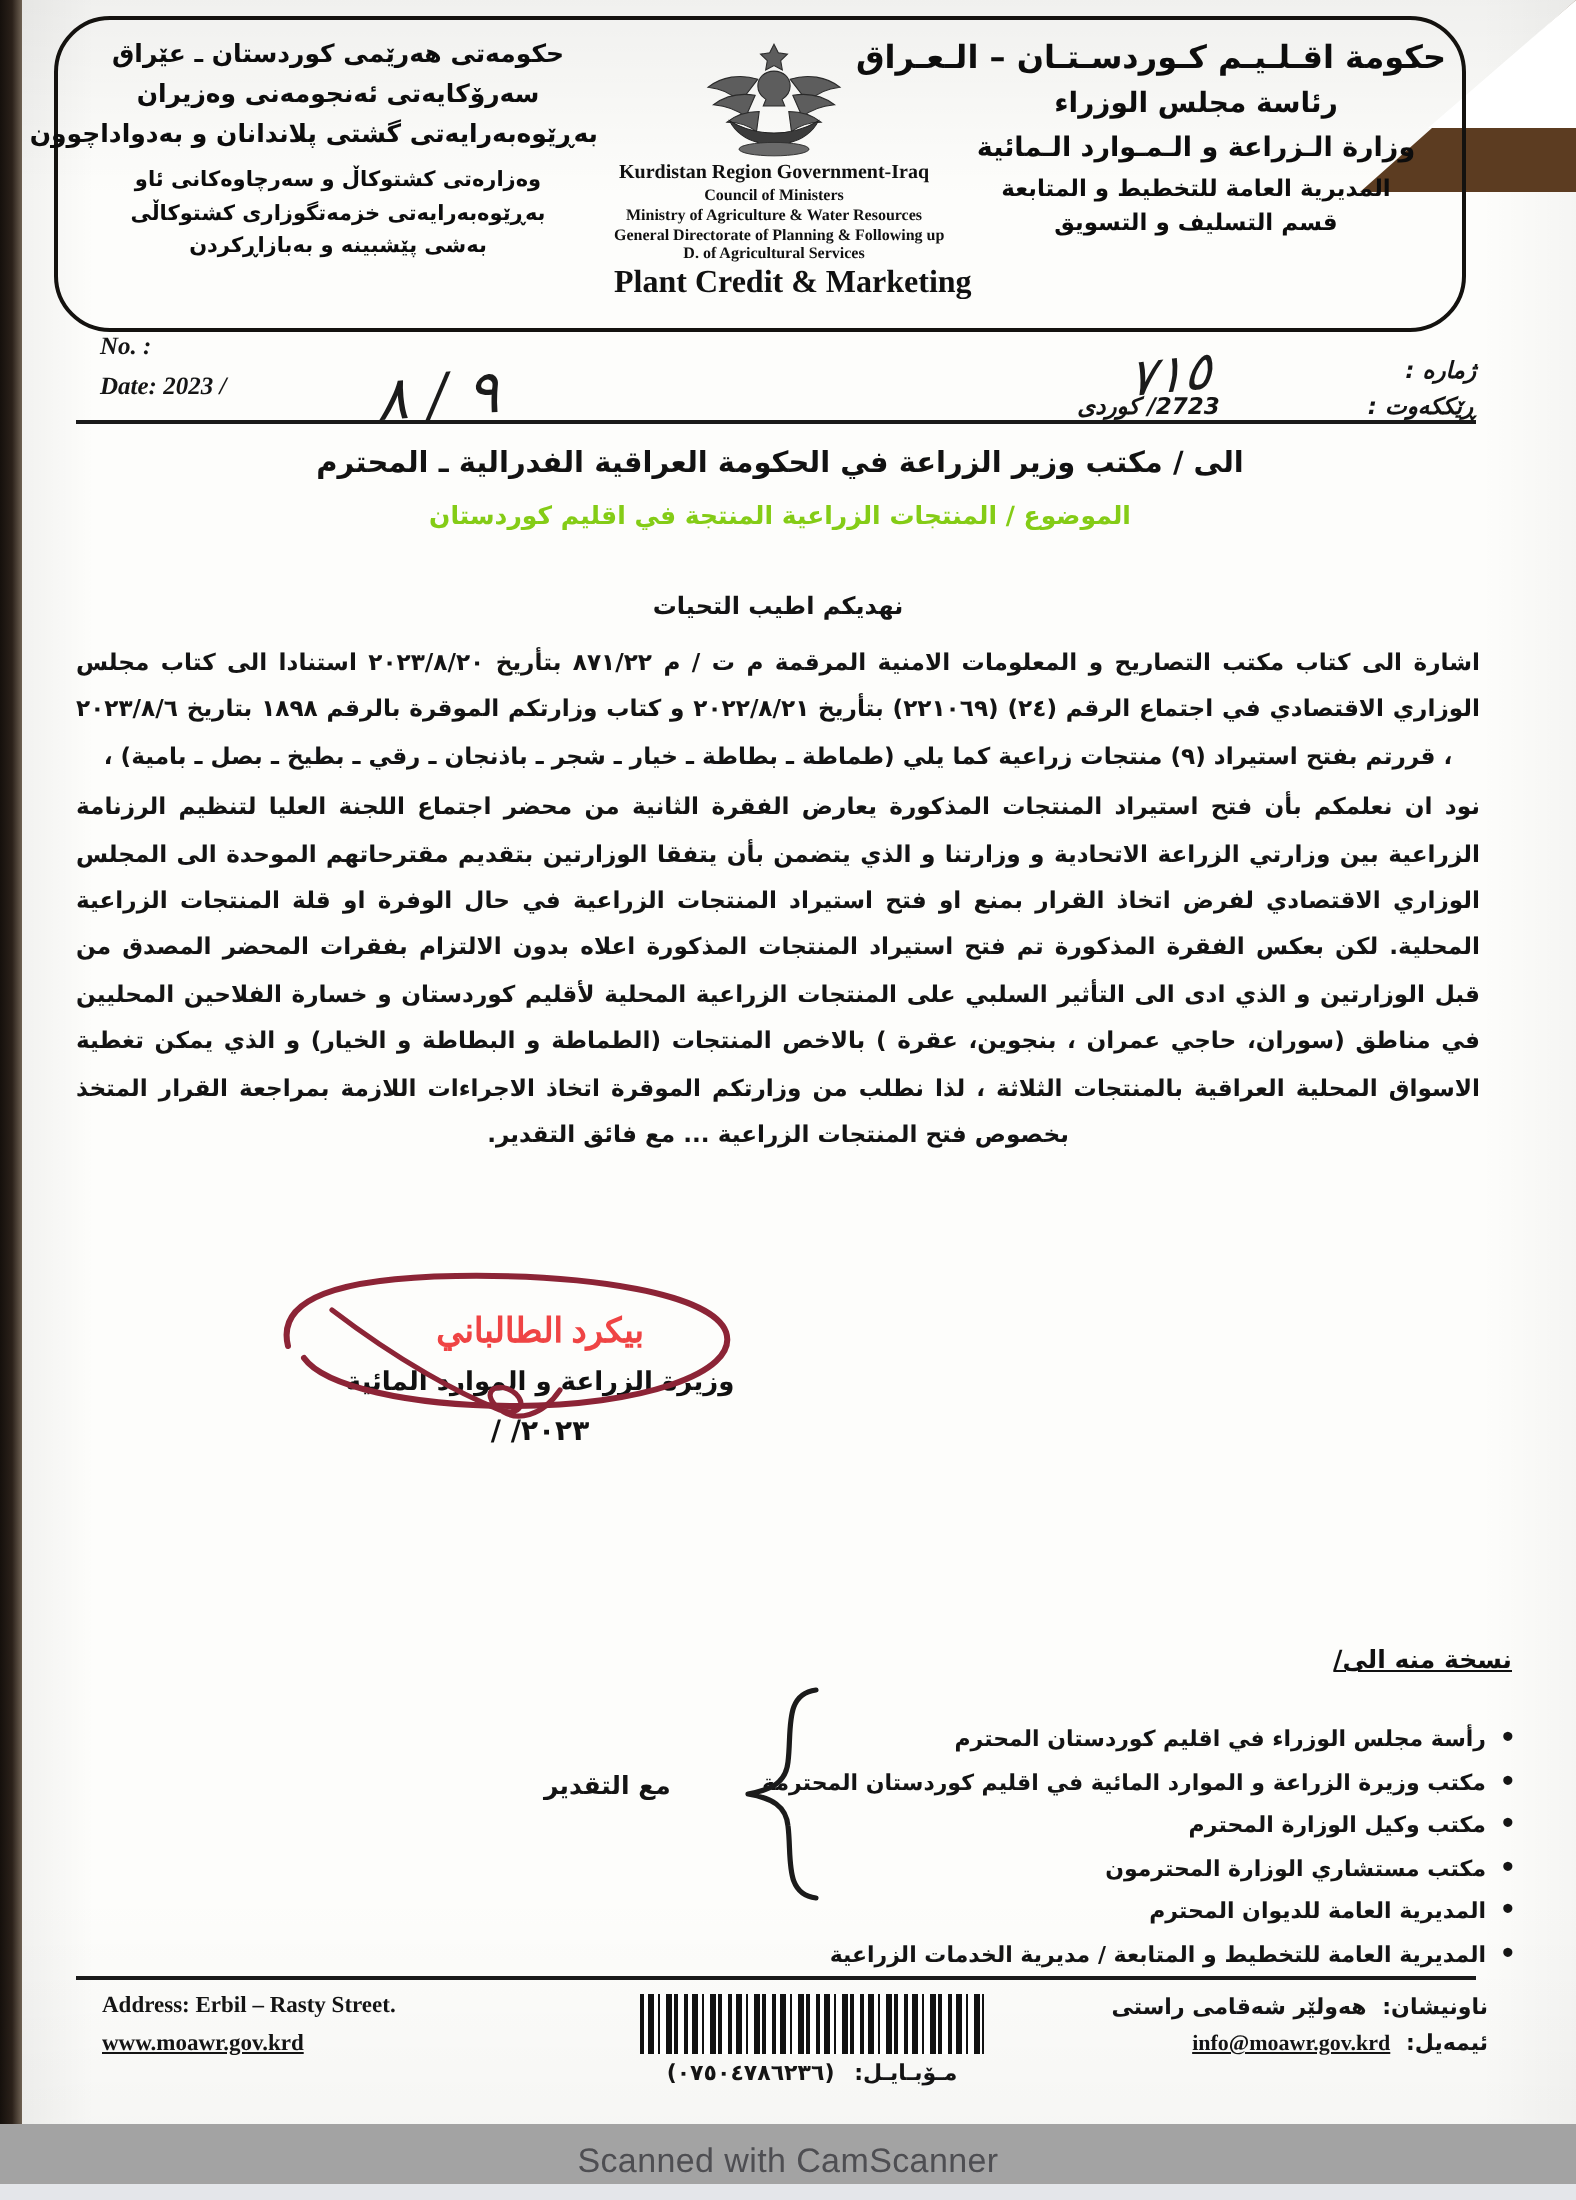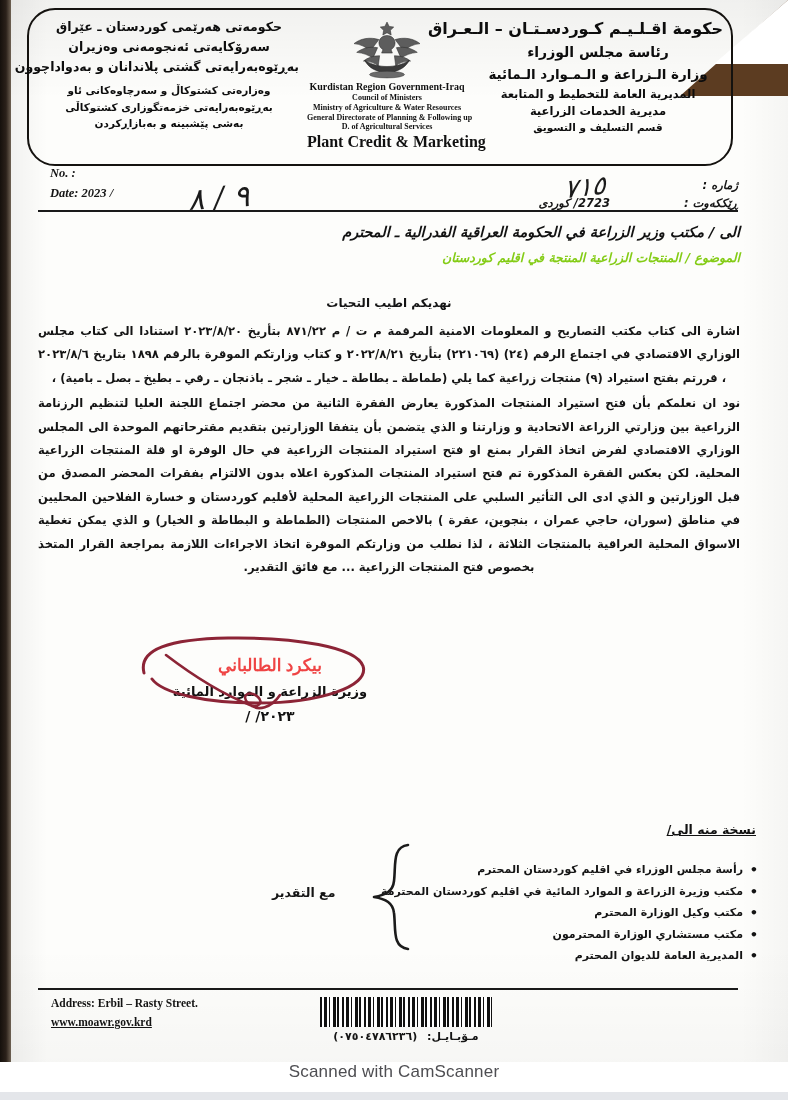--- a/index.html
+++ b/index.html
@@ -83,24 +83,24 @@
       linear-gradient(90deg, rgba(0,0,0,0.06) 0%, rgba(0,0,0,0) 6%, rgba(0,0,0,0) 94%, rgba(0,0,0,0.03) 100%);
     pointer-events: none;
     z-index: 5;
   }
 
   
   #camscanner-bar {
     position: absolute;
     left: 0; top: 1062px;
     width: 788px; height: 38px;
-    background: #ffffff;
+    background: #a3a3a3;
     z-index: 7;
     display: flex;
-    align-items: flex-start;
+    align-items: center;
     justify-content: center;
   }
   #camscanner-bar .cs-text {
     font-family: "Liberation Sans", sans-serif;
     font-size: 17px;
     color: #4e4e52;
     letter-spacing: .2px;
   }
   #cs-underline {
     position: absolute;
@@ -239,22 +239,22 @@
     border-top: 2.2px solid #1a1a1a;
     z-index: 6;
   }
 
   
   #title-block {
     position: absolute;
     left: 40px; top: 222px;
     width: 700px;
     direction: rtl;
-    z-index: 6;
-    font-style: italic;
+    text-align: center;
+    z-index: 6;
   }
   #addressee {
     font-family: "DejaVu Sans", sans-serif;
     font-weight: 700;
     font-size: 14.5px;
     color: #121212;
     line-height: 1.5;
   }
   #subject {
     font-family: "DejaVu Sans", sans-serif;
@@ -476,21 +476,20 @@
   <div class="fold"></div>
 </div>
 
 <div id="letterhead">
 
   <div class="lh-col" id="lh-ar">
     <div class="ar-line">حكومة اقـلـيـم كـوردسـتـان – الـعـراق</div>
     <div class="ar-line">رئاسة مجلس الوزراء</div>
     <div class="ar-line">وزارة الـزراعة و الـمـوارد الـمائية</div>
     <div class="ar-line">المديرية العامة للتخطيط و المتابعة</div>
-    <div class="ar-line">مديرية الخدمات الزراعية</div>
     <div class="ar-line">قسم التسليف و التسويق</div>
   </div>
 
   <div class="lh-col" id="lh-mid">
     <div id="emblem">
       <svg viewBox="0 0 110 92" width="74" height="62" aria-hidden="true">
         <g fill="#5d5d5d" stroke="#2a2a2a" stroke-width="0.8">
           <path d="M55 6 l3.2 6.4 6.8 1 -5 4.9 1.2 6.9 -6.2-3.3 -6.2 3.3 1.2-6.9 -5-4.9 6.8-1z"></path>
           <path d="M55 26 c-7 0-12 5-12 11 0 5 3 8 6 10 l-2 5 16 0 -2-5 c3-2 6-5 6-10 0-6-5-11-12-11z"></path>
           <path d="M43 32 C30 28 16 30 6 38 c10 1 18 5 24 11 l13-17z"></path>
@@ -567,20 +566,21 @@
 </div>
 
 <div id="cc-block">
   <div id="cc-heading">نسخة منه الى/</div>
   <ul id="cc-list">
     <li>رأسة مجلس الوزراء في اقليم كوردستان  المحترم</li>
     <li>مكتب وزيرة الزراعة و الموارد المائية في اقليم كوردستان المحترمة</li>
     <li>مكتب وكيل الوزارة المحترم</li>
     <li>مكتب مستشاري الوزارة المحترمون</li>
     <li>المديرية العامة للديوان المحترم</li>
+    <li>المديرية العامة للتخطيط و المتابعة / مديرية الخدمات الزراعية</li>
   </ul>
 </div>
 
 <div id="brace-wrap">
   <div id="regards-text">مع التقدير</div>
   <svg id="brace-svg" width="46" height="108" viewBox="0 0 46 108" aria-hidden="true">
     <path d="M40 2 C24 4 28 22 26 38 C25 48 18 52 6 54 C18 56 25 60 26 70 C28 86 24 104 40 106" fill="none" stroke="#1b1b1b" stroke-width="2.6" stroke-linecap="round" stroke-linejoin="round"></path>
   </svg>
 </div>
 
@@ -592,18 +592,28 @@
   </div>
 
   <div id="footer-center">
     <div id="barcode"></div>
     <div id="mobile-line">
       <span>مـۆبـایـل:</span>
       <span style="margin-right:6px">(٠٧٥٠٤٧٨٦٢٣٦)</span>
     </div>
   </div>
 
+  <div id="footer-right">
+    <div class="foot-ku">
+      <span>ناونیشان:</span>
+      <span style="margin-right:4px">هەولێر شەقامی راستی</span>
+    </div>
+    <div class="foot-ku">
+      <span>ئیمەیل:</span>
+      <span class="email" style="margin-right:4px">info@moawr.gov.krd</span>
+    </div>
+  </div>
 </div>
 
 <div id="camscanner-bar">
   <span class="cs-text">Scanned with CamScanner</span>
 </div>
 <div id="cs-underline"></div>
 
 </body></html>

